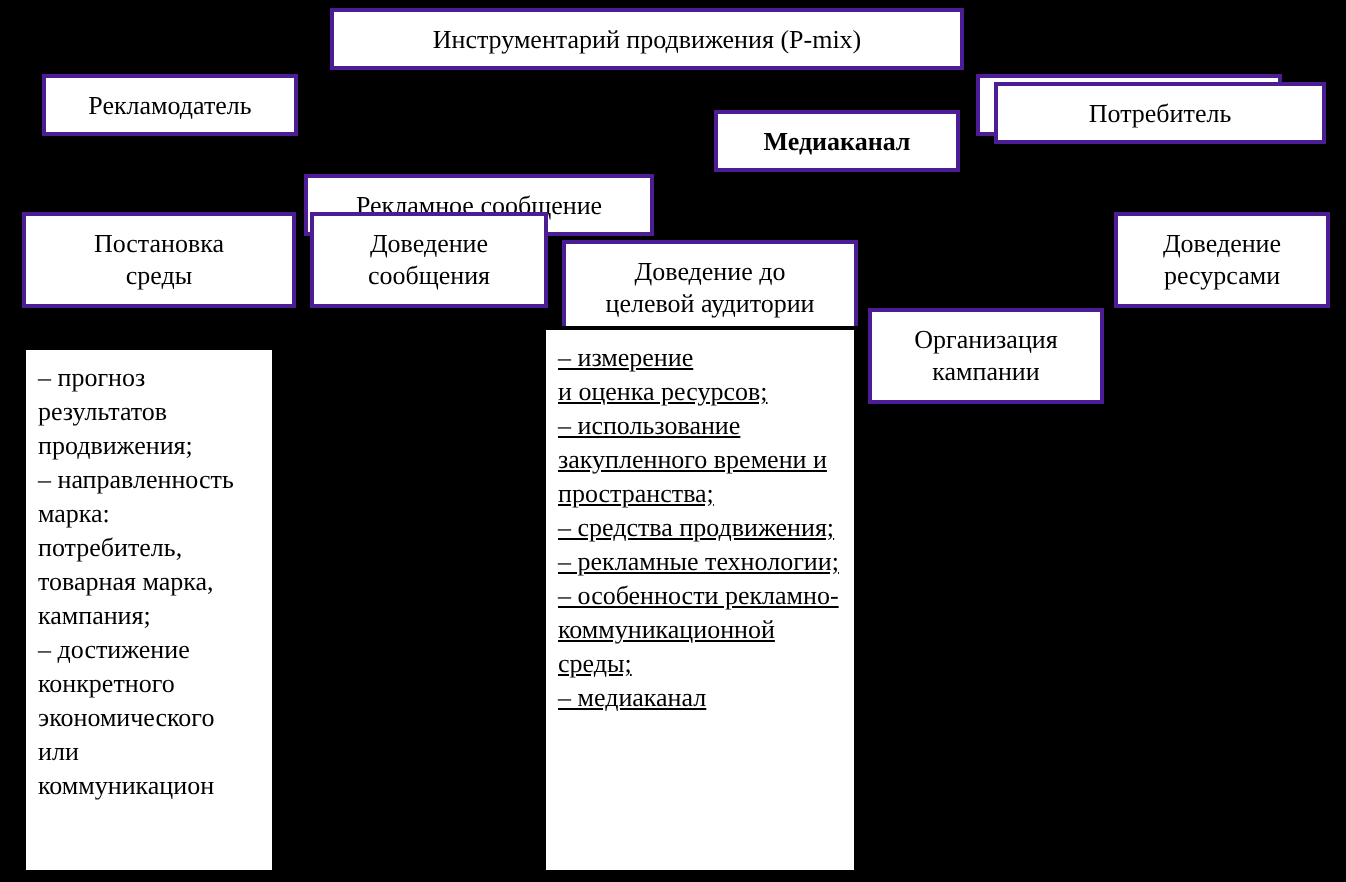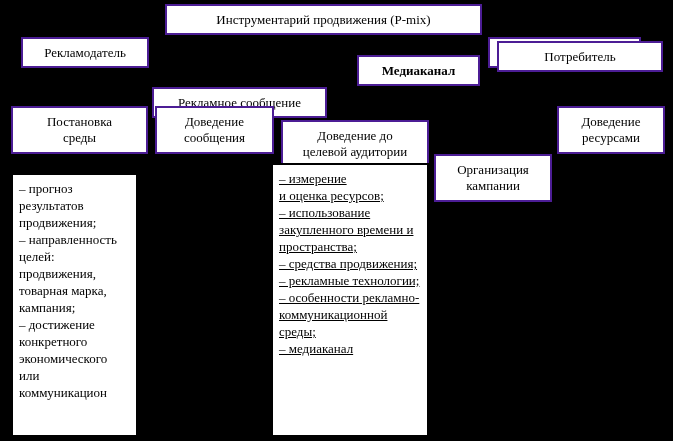--- a/index.html
+++ b/index.html
@@ -83,21 +83,21 @@
 <div class="box" style="left:434px; top:106px; width:118px; height:48px;margin-top:48px;">
   <span>Организация
 кампании</span>
 </div>
 <div class="box" style="left:557px; top:106px; width:108px; height:48px;">
   <span>Доведение
 ресурсами</span>
 </div>
 
 <div class="textbox" style="left:11px; top:173px; width:127px; height:264px;">– прогноз результатов продвижения;
-– направленность целей: продвижения, товарная марка, кампания;
+– направленность марка: потребитель, товарная марка, кампания;
 – достижение конкретного экономического или коммуникацион</div>
 <div class="textbox" style="left:271px; top:163px; width:158px; height:274px;text-decoration:underline;">– измерение
 и оценка ресурсов;
 – использование закупленного времени и пространства;
 – средства продвижения;
 – рекламные технологии;
 – особенности рекламно-коммуникационной среды;
 – медиаканал</div>
 
 </body></html>

